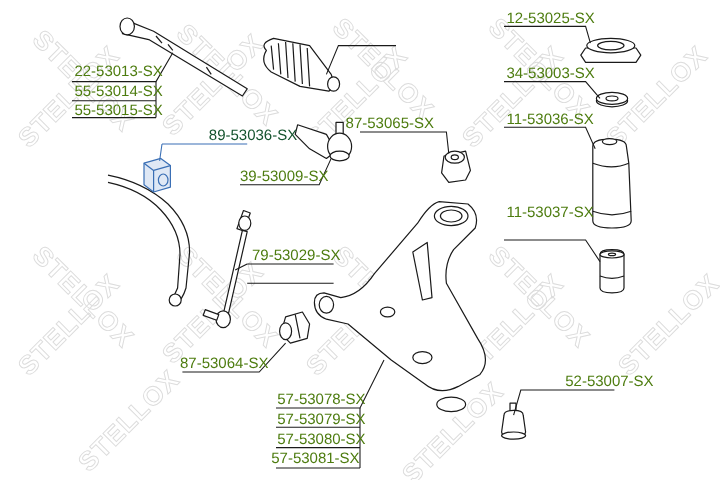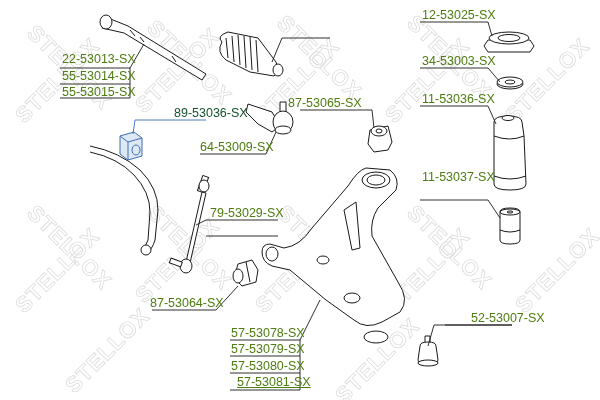--- a/index.html
+++ b/index.html
@@ -164,31 +164,31 @@
     <path d="M135,120 L206,120 M135,120 L133,134" stroke="#3a6fb5" stroke-width="0.9" fill="none"></path>
   </svg>
 
   <span class="lbl" style="left:62px;top:52px;">22-53013-SX</span>
   <span class="lbl" style="left:62px;top:69px;">55-53014-SX</span>
   <span class="lbl" style="left:62px;top:85px;">55-53015-SX</span>
 
 
   <span class="lbl blue" style="left:138px;top:106px;">89-53036-SX</span>
 
-  <span class="lbl" style="left:200px;top:140px;">64-53009-SX</span>
+  <span class="lbl" style="left:200px;top:140px;">39-53009-SX</span>
 
   <span class="lbl" style="left:210px;top:206px;">79-53029-SX</span>
 
   <span class="lbl" style="left:150px;top:296px;">87-53064-SX</span>
 
   <span class="lbl" style="left:288px;top:96px;">87-53065-SX</span>
 
   <span class="lbl" style="left:231px;top:326px;">57-53078-SX</span>
   <span class="lbl" style="left:231px;top:342px;">57-53079-SX</span>
   <span class="lbl" style="left:231px;top:359px;">57-53080-SX</span>
-  <span class="lbl" style="left:237px;top:375px;text-decoration:underline;">57-53081-SX</span>
+  <span class="lbl" style="left:226px;top:375px;">57-53081-SX</span>
 
   <span class="lbl" style="left:422px;top:8px;">12-53025-SX</span>
   <span class="lbl" style="left:422px;top:54px;">34-53003-SX</span>
   <span class="lbl" style="left:422px;top:92px;">11-53036-SX</span>
   <span class="lbl" style="left:422px;top:170px;">11-53037-SX</span>
   <span class="lbl" style="left:446px;top:311px;margin-left:25px;">52-53007-SX</span>
 </div>
 
 </body></html>

